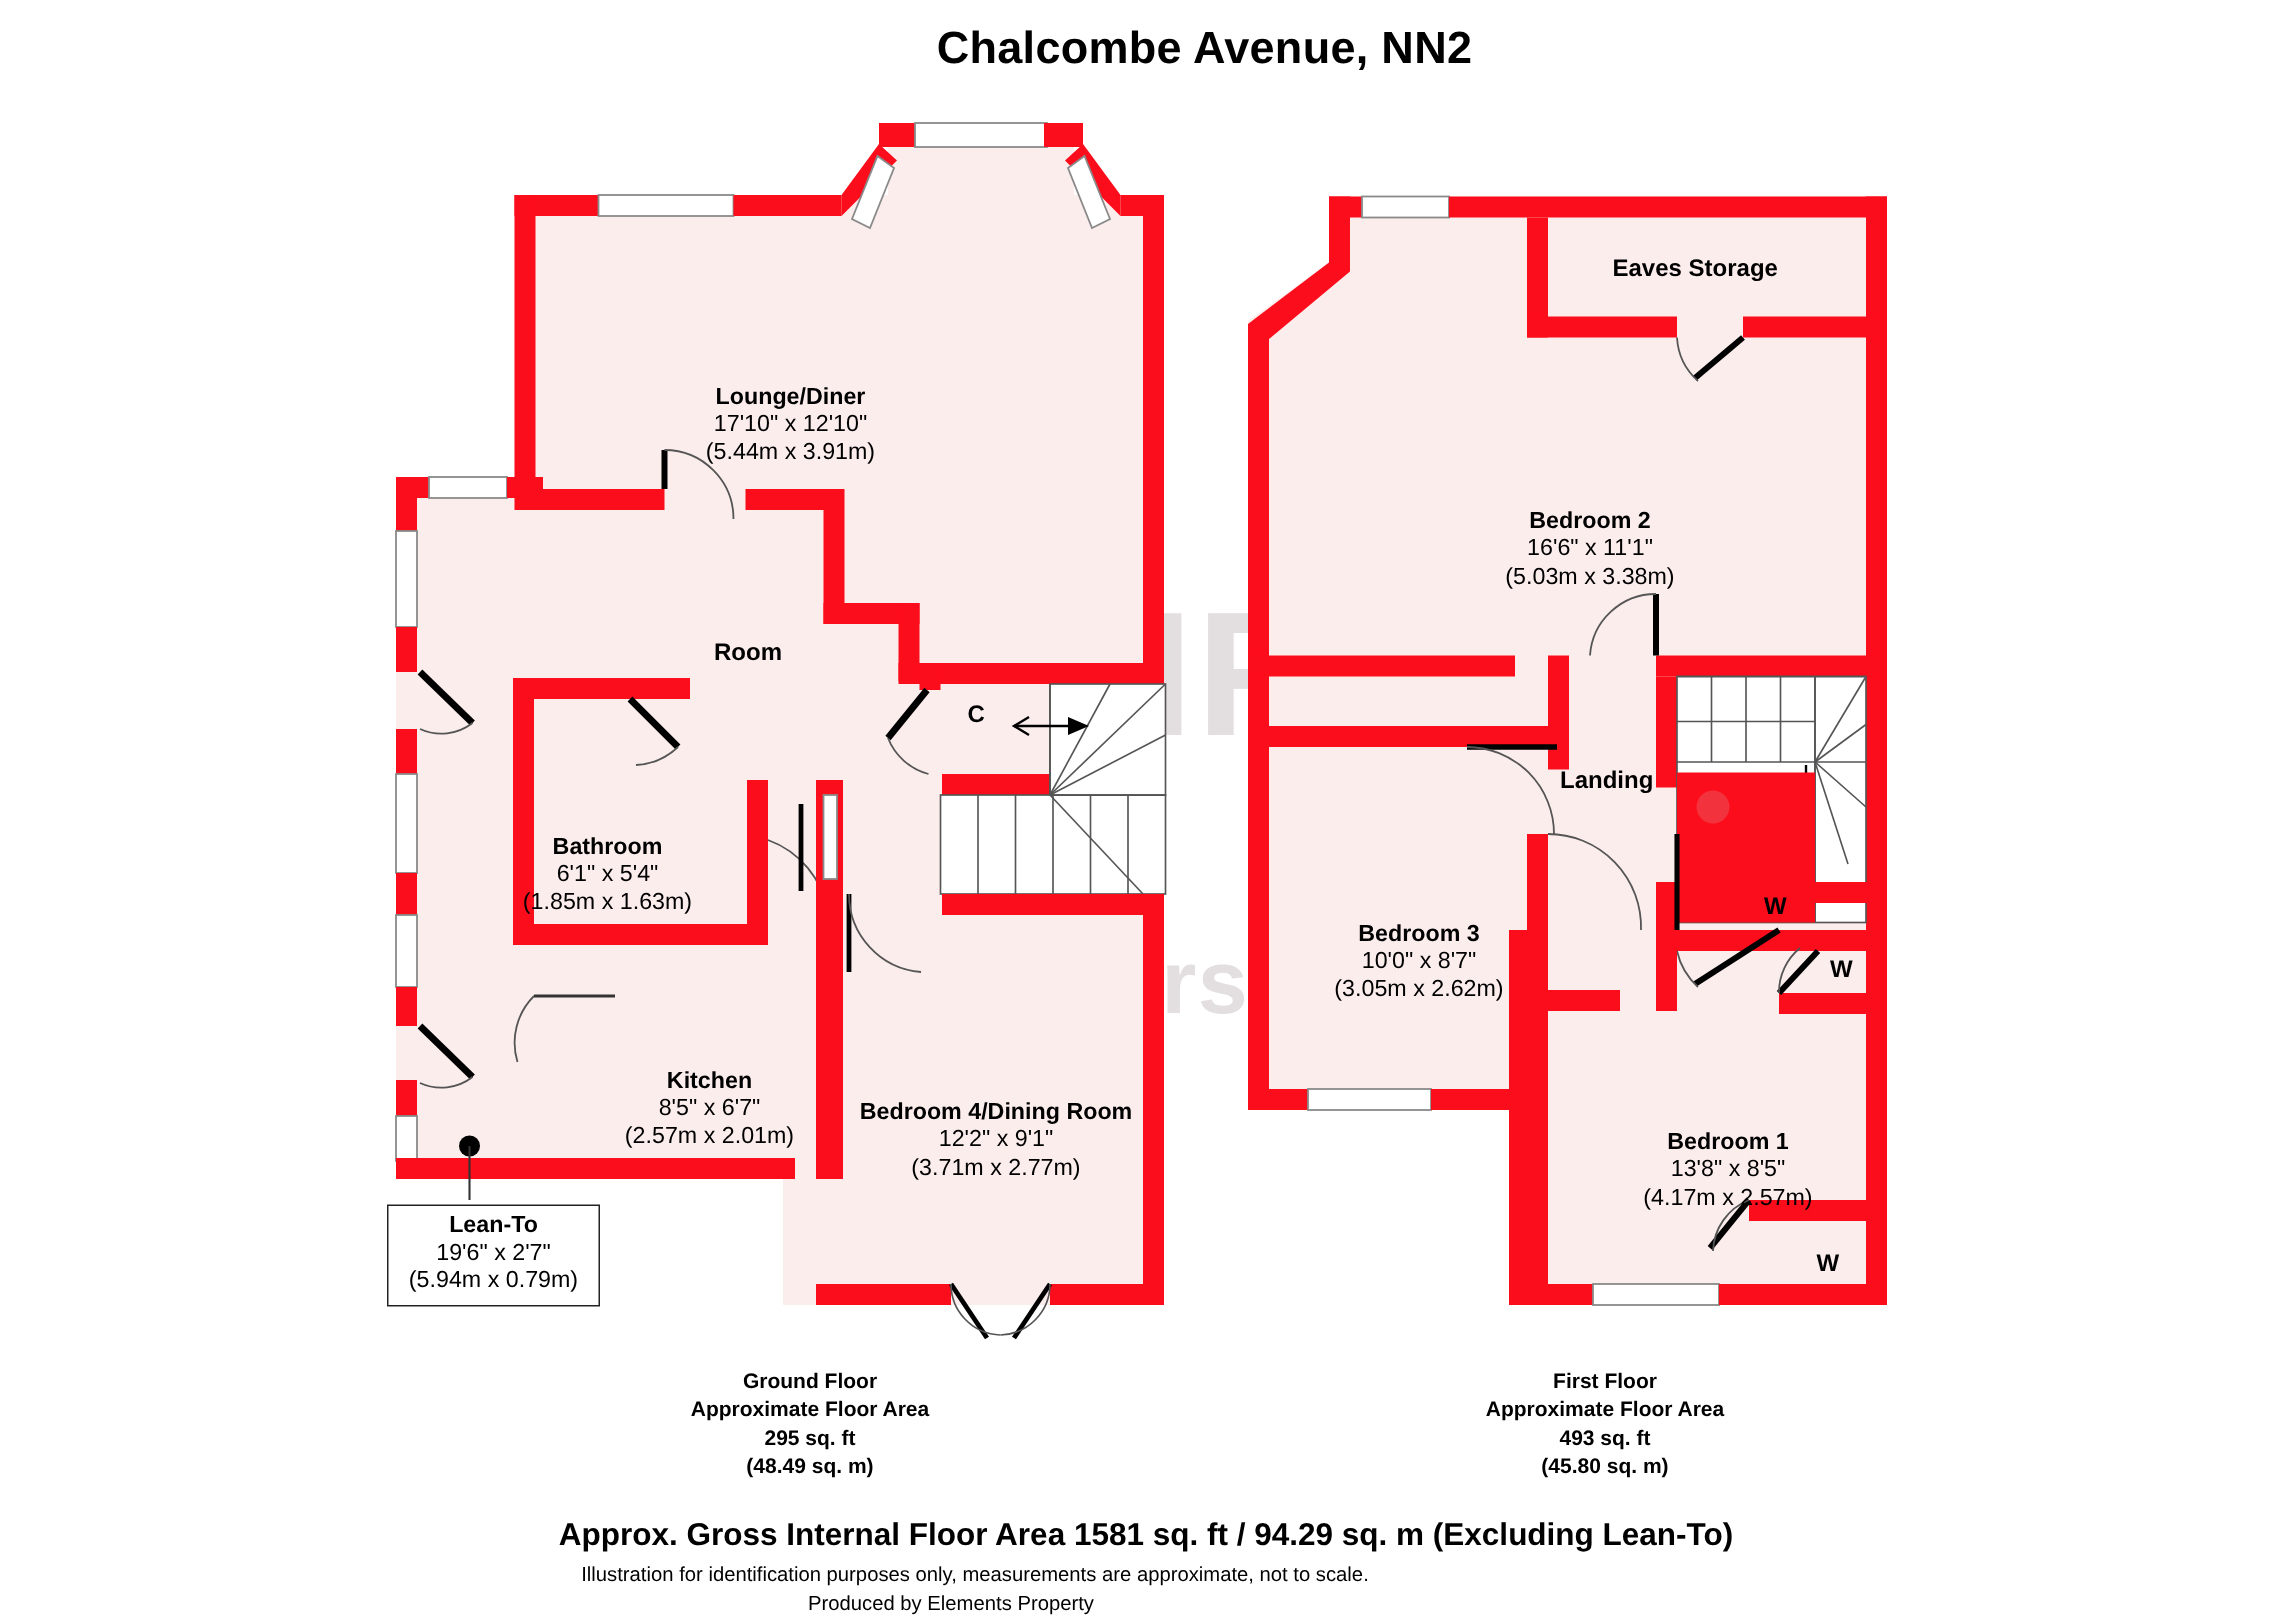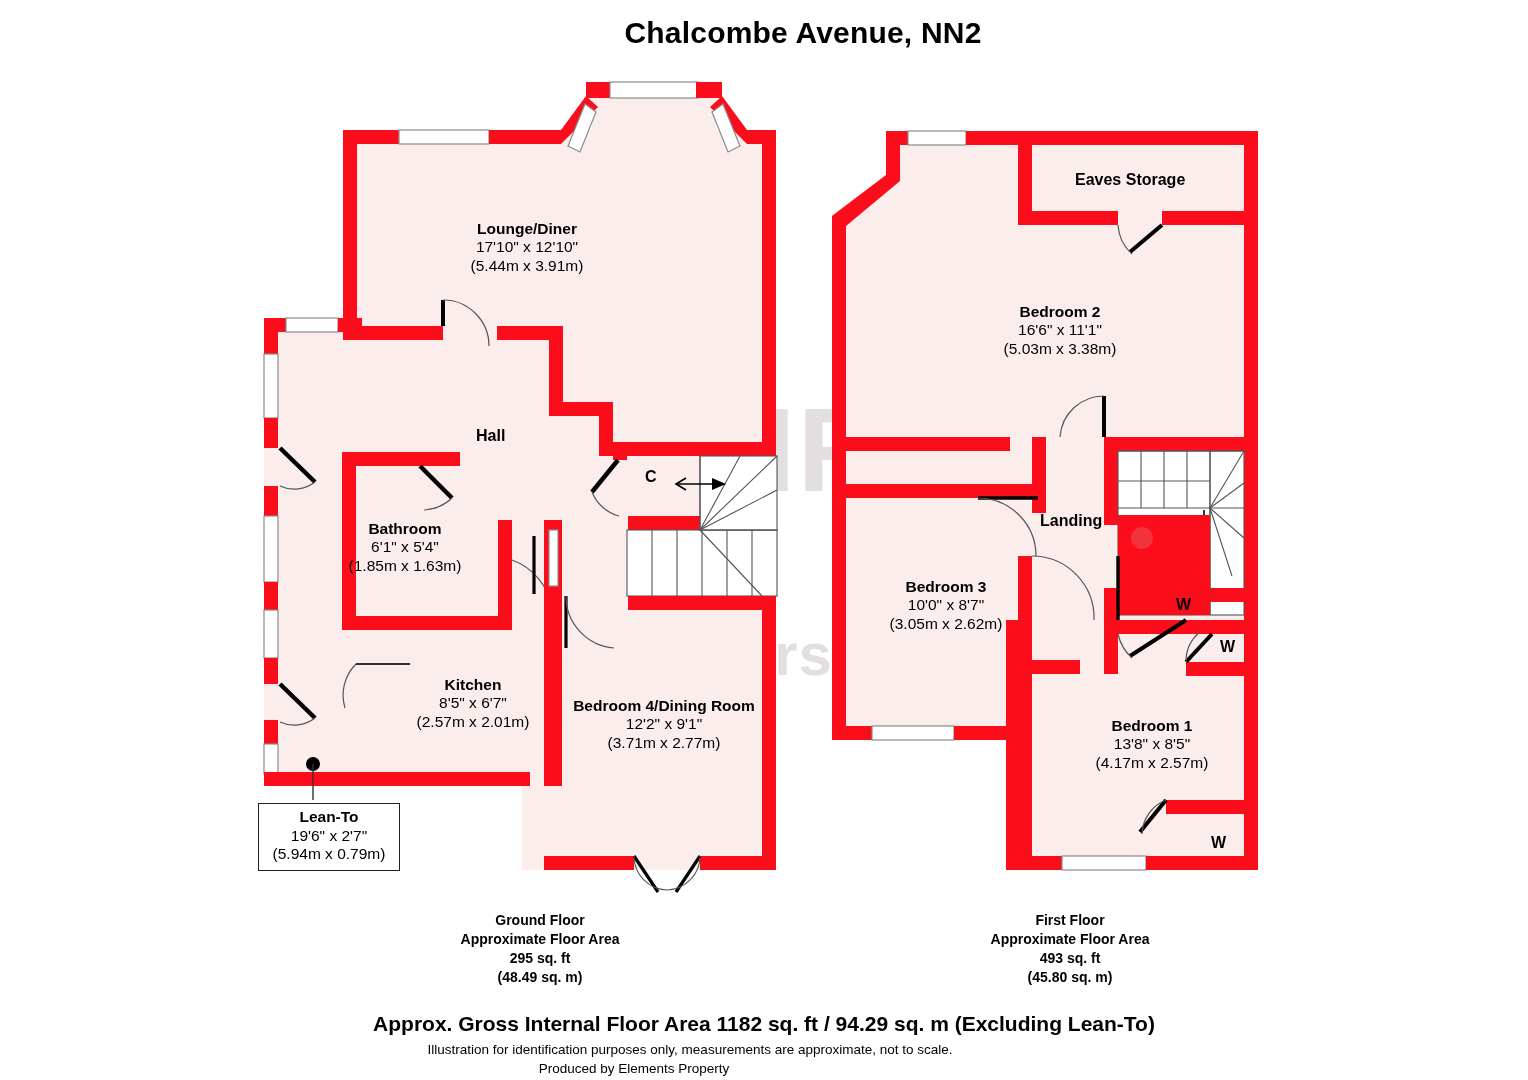--- a/index.html
+++ b/index.html
@@ -1,29 +1,29 @@
 <!DOCTYPE html>
 <html><head>
 <meta charset="utf-8">
 <style>
   html,body{margin:0;padding:0;background:#ffffff;}
   body{width:1528px;height:1080px;font-family:"Liberation Sans",sans-serif;color:#000;position:relative;overflow:hidden;}
   #stage{position:relative;width:1528px;height:1080px;}
   .ttl{position:absolute;left:0;top:16px;width:1528px;text-align:center;font-size:30px;font-weight:bold;letter-spacing:.2px;padding-left:39px;}
   svg.plan{position:absolute;left:0;top:0;width:1528px;height:1080px;}
   .lbl{position:absolute;text-align:center;line-height:1.18;font-size:15.5px;white-space:nowrap;}
-  .lbl b{font-size:15.5px;font-weight:bold;display:block;}
+  .lbl b{font-size:15.5px;font-weight:bold;display:block;margin-top:36px;}
   .lbl span{display:block;font-size:15.5px;}
   .single{position:absolute;font-size:16px;font-weight:bold;white-space:nowrap;}
   .leanbox{position:absolute;border:1.6px solid #222;background:#fff;padding:4px 8px 6px;text-align:center;line-height:1.2;}
   .leanbox b{display:block;font-size:15.5px;font-weight:bold;}
   .leanbox span{display:block;font-size:15.5px;}
   .cap{position:absolute;text-align:center;font-size:14px;font-weight:bold;line-height:1.35;white-space:nowrap;}
   .foot1{position:absolute;left:0;top:1012px;width:1528px;text-align:center;font-size:21px;font-weight:bold;}
-  .foot2{position:absolute;left:0;top:1042px;width:1300px;text-align:center;font-size:13.5px;padding-left:40px;}
+  .foot2{position:absolute;left:0;top:1042px;width:1300px;text-align:center;font-size:13.5px;}
   .foot3{position:absolute;left:0;top:1061px;width:1268px;text-align:center;font-size:13.5px;}
   .wm{position:absolute;color:#e3dfe0;font-weight:bold;pointer-events:none;}
   .wm1{left:355px;top:382px;font-size:118px;letter-spacing:2px;}
   .wm2{left:360px;top:620px;font-size:60px;letter-spacing:1px;}
 </style>
 </head>
 <body>
 
 <div id="stage">
 
@@ -253,21 +253,21 @@
       <path d="M1118,556 L1118,620" stroke="#000" stroke-width="3.4"></path>
     </g>
   </svg>
 
   <div class="lbl" style="left:432px;top:220px;width:190px;">
     <b>Lounge/Diner</b>
     <span>17'10" x 12'10"</span>
     <span>(5.44m x 3.91m)</span>
   </div>
 
-  <div class="single" style="left:476px;top:427px;">Hall</div>
+  <div class="single" style="left:476px;top:427px;">Room</div>
   <div class="single" style="left:645px;top:468px;">C</div>
 
   <div class="lbl" style="left:310px;top:520px;width:190px;">
     <b>Bathroom</b>
     <span>6'1" x 5'4"</span>
     <span>(1.85m x 1.63m)</span>
   </div>
 
   <div class="lbl" style="left:378px;top:676px;width:190px;">
     <b>Kitchen</b>
@@ -320,17 +320,17 @@
     <div>(48.49 sq. m)</div>
   </div>
 
   <div class="cap" style="left:930px;top:911px;width:280px;">
     <div>First Floor</div>
     <div>Approximate Floor Area</div>
     <div>493 sq. ft</div>
     <div>(45.80 sq. m)</div>
   </div>
 
-  <div class="foot1">Approx. Gross Internal Floor Area 1182 sq. ft / 94.29 sq. m (Excluding Lean-To)</div>
+  <div class="foot1">Approx. Gross Internal Floor Area 1581 sq. ft / 94.29 sq. m (Excluding Lean-To)</div>
   <div class="foot2">Illustration for identification purposes only, measurements are approximate, not to scale.</div>
   <div class="foot3">Produced by Elements Property</div>
 
 </div>
 
 </body></html>

